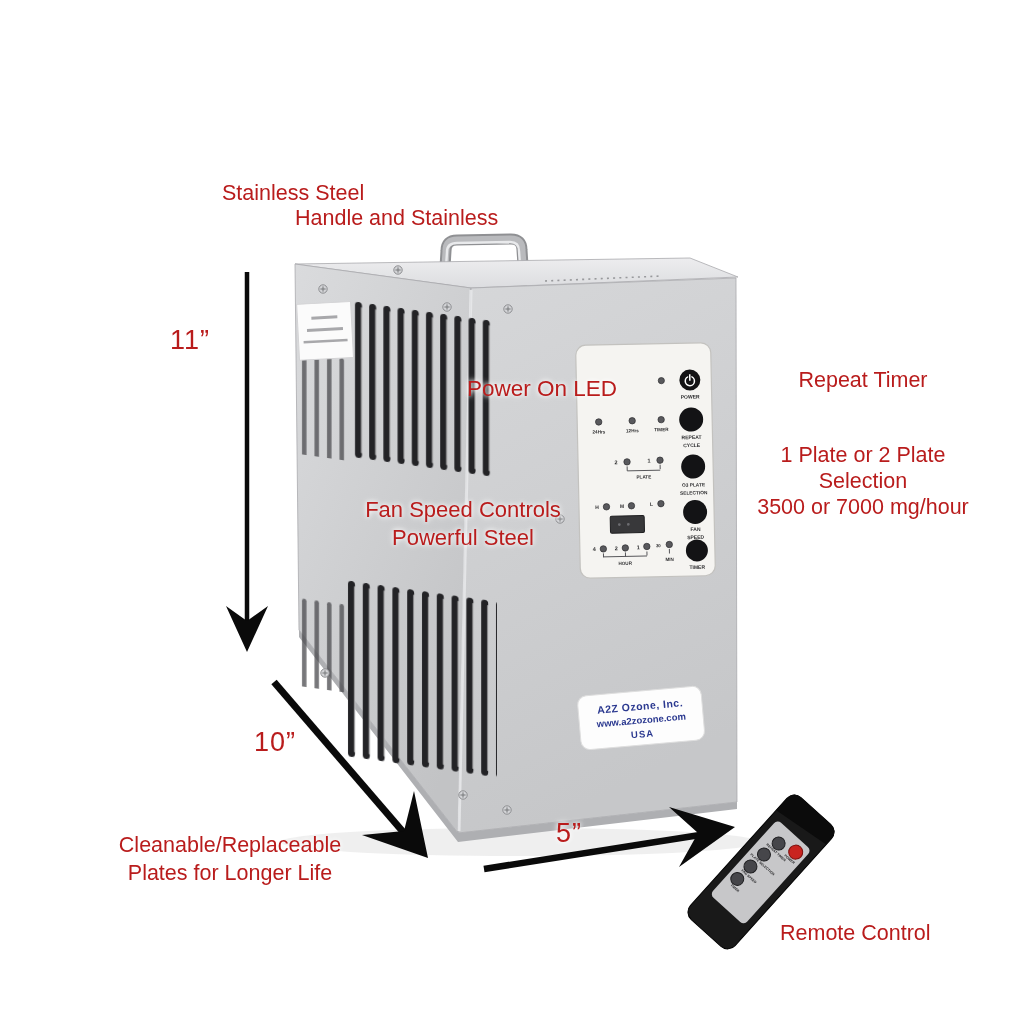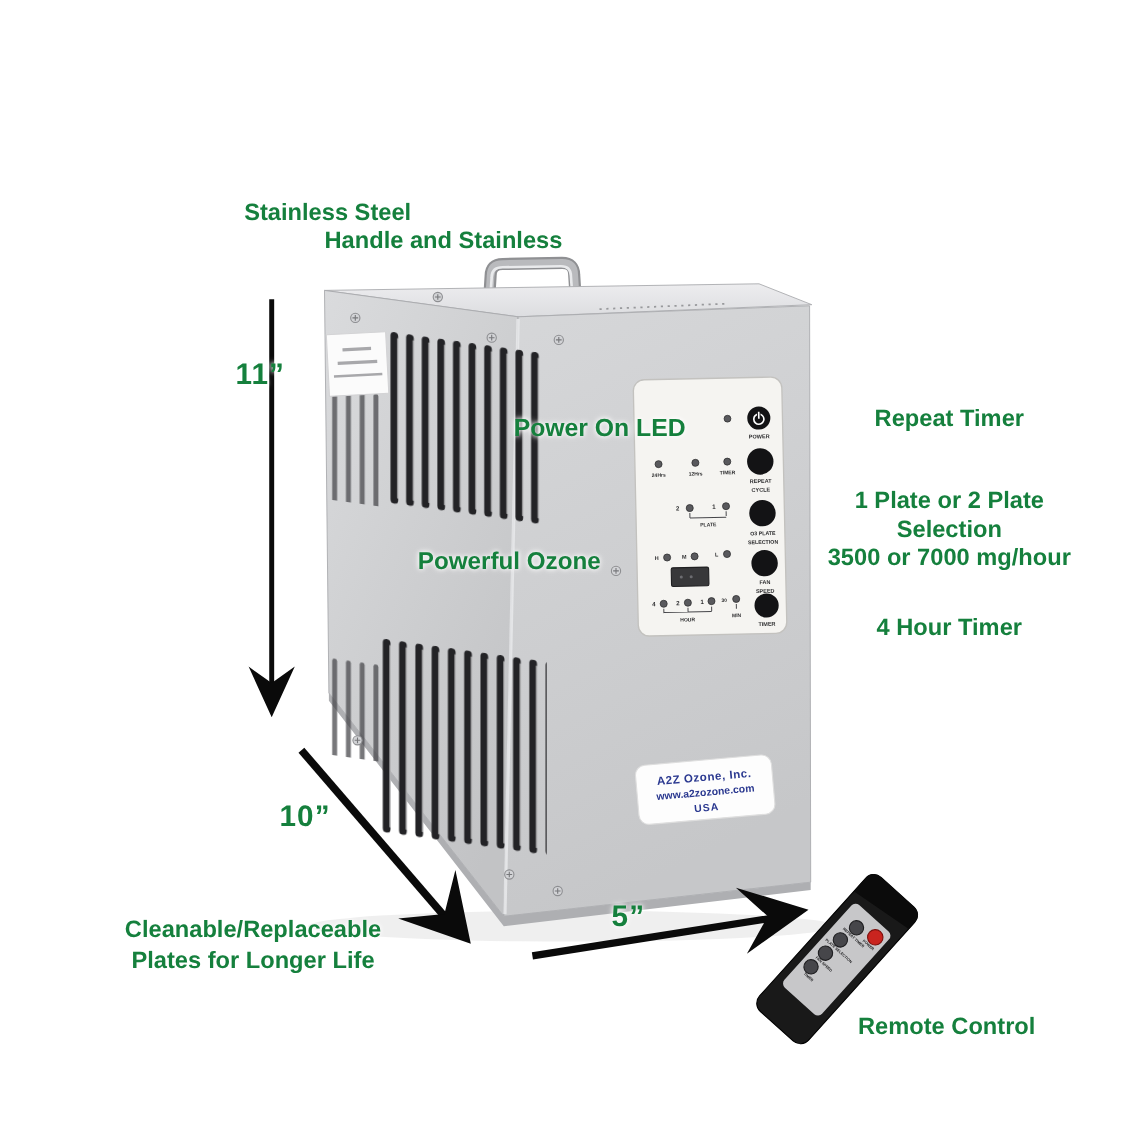--- a/index.html
+++ b/index.html
@@ -1,20 +1,20 @@
 <!DOCTYPE html>
 <html><head>
 <meta charset="utf-8">
 <style>
   html,body{margin:0;padding:0;}
   body{
     width:1024px;height:1024px;position:relative;background:#ffffff;overflow:hidden;
     font-family:"Liberation Sans",sans-serif;color:#111;
   }
-  .ann{position:absolute;font-weight:700;color:#15803d;white-space:nowrap;
+  .ann{position:absolute;font-weight:400;color:#b91c1c;white-space:nowrap;
        text-shadow:0 0 4px rgba(255,255,255,.95),0 0 7px rgba(255,255,255,.9);}
   .t21{font-size:21.5px;line-height:26px;}
   .t27{font-size:27px;letter-spacing:1px;}
   .center{text-align:center;white-space:normal;}
   svg{position:absolute;left:0;top:0;}
   svg text{font-family:"Liberation Sans",sans-serif;}
 </style>
 </head>
 <body>
 
@@ -211,37 +211,37 @@
       <text x="-8.5" y="30.5" font-size="3.4" text-anchor="middle">TIMER</text>
     </g>
   </g>
 </svg>
 
 <div>
   <div class="ann t21" style="left:222px;top:180px;">Stainless Steel</div>
   <div class="ann t21" style="left:295px;top:205px;">Handle and Stainless</div>
 </div>
 
-<div class="ann t27" style="left:170px;top:325px;margin-left:44px;">11”</div>
+<div class="ann t27" style="left:170px;top:325px;">11”</div>
 
 <div class="ann" style="left:467px;top:376px;font-size:22.5px;">Power On LED</div>
 
 <div class="ann center" style="left:343px;top:496px;width:240px;font-size:22px;line-height:28px;">
-  <div>Powerful Ozone</div>
+  <div>Fan Speed Controls</div>
+  <div>Powerful Steel</div>
 </div>
 
 <div class="ann center" style="left:735px;top:368px;width:256px;height:250px;font-size:21.5px;">
   <div style="position:absolute;left:0;top:0;width:100%;">Repeat Timer</div>
   <div style="position:absolute;left:0;top:74px;width:100%;line-height:26px;text-align:center;">
     <div>1 Plate or 2 Plate</div>
     <div>Selection</div>
     <div>3500 or 7000 mg/hour</div>
   </div>
   <div style="position:absolute;left:0;top:188px;width:100%;line-height:29px;">
-    <div>4 Hour Timer</div>
   </div>
 </div>
 
 <div class="ann t27" style="left:254px;top:727px;">10”</div>
 
 <div class="ann center" style="left:90px;top:831px;width:280px;font-size:21.5px;line-height:28px;">
   <div>Cleanable/Replaceable</div>
   <div>Plates for Longer Life</div>
 </div>
 

